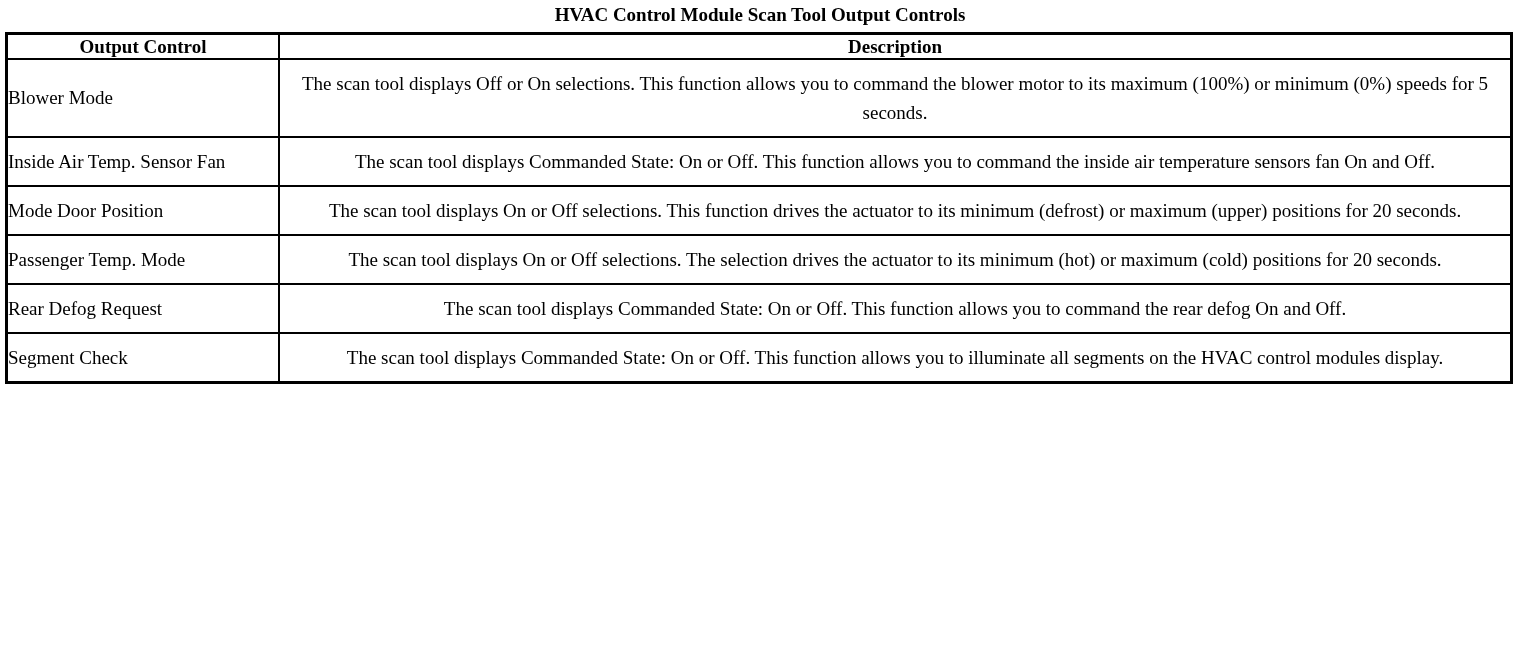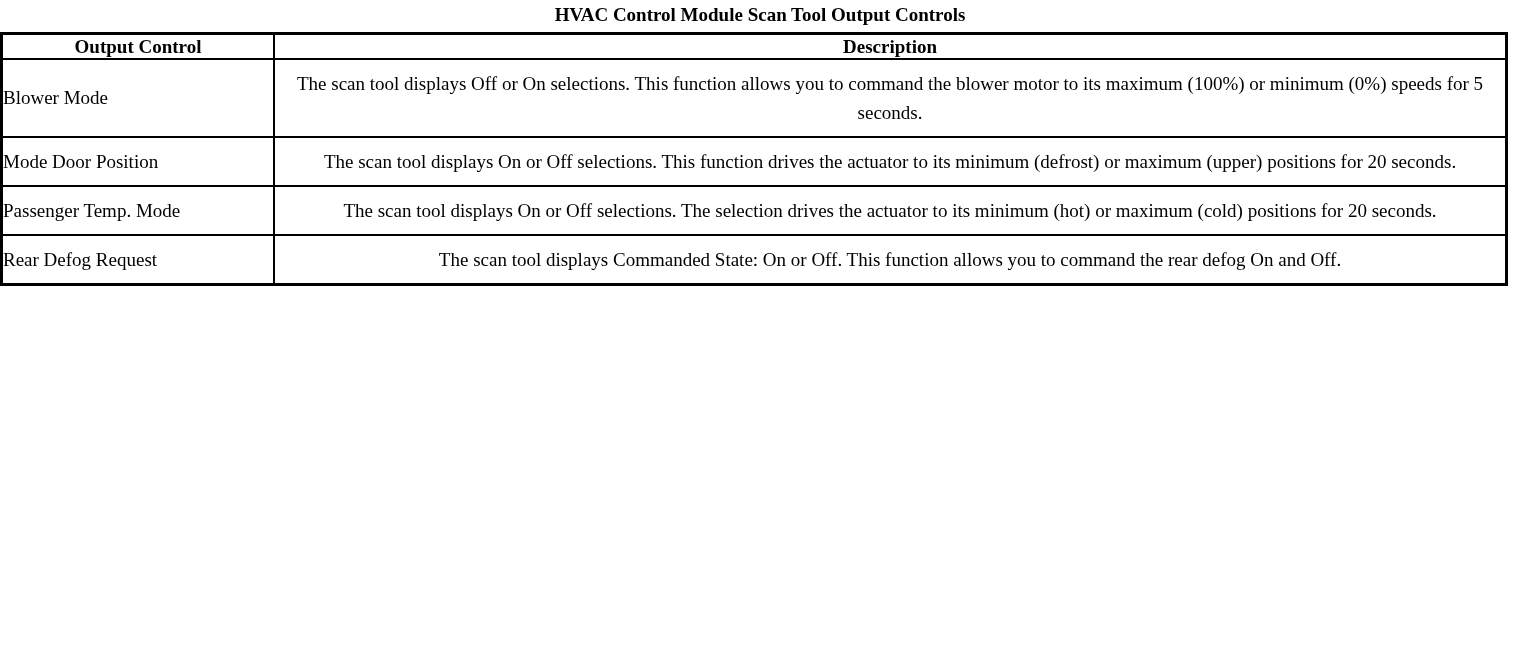--- a/index.html
+++ b/index.html
@@ -27,20 +27,21 @@
     font-weight: bold;
     line-height: 22px;
     letter-spacing: 0px;
     padding-top: 4px;
     padding-bottom: 6px;
     color: #000000;
   }
   table.spec {
     border-collapse: collapse;
     width: 1508px;
+    margin-left: 5px;
     table-layout: fixed;
     border: 3px solid #000000;
   }
   table.spec col.c1 { width: 272px; }
   table.spec col.c2 { width: 1230px; }
   table.spec th, table.spec td {
     border-left: 2px solid #000000;
     border-right: 2px solid #000000;
     border-top: 2px solid #000000;
     border-bottom: 2px solid #000000;
@@ -91,27 +92,35 @@
         <th class="hdr-cell">Output Control</th>
         <th class="hdr-cell">Description</th>
       </tr>
     </thead>
     <tbody>
       <tr class="row-tall">
         <td class="name-cell">Blower Mode</td>
         <td class="desc-cell">The scan tool displays Off or On selections. This function allows you to command the blower motor to its maximum (100%) or minimum (0%) speeds for 5 seconds.</td>
       </tr>
       <tr class="row-tall">
+        <td class="name-cell">Inside Air Temp. Sensor Fan</td>
+        <td class="desc-cell">The scan tool displays Commanded State: On or Off. This function allows you to command the inside air temperature sensors fan On and Off.</td>
+      </tr>
+      <tr class="row-tall">
         <td class="name-cell">Mode Door Position</td>
         <td class="desc-cell">The scan tool displays On or Off selections. This function drives the actuator to its minimum (defrost) or maximum (upper) positions for 20 seconds.</td>
       </tr>
       <tr class="row-tall">
         <td class="name-cell">Passenger Temp. Mode</td>
         <td class="desc-cell">The scan tool displays On or Off selections. The selection drives the actuator to its minimum (hot) or maximum (cold) positions for 20 seconds.</td>
       </tr>
       <tr class="row-tall">
         <td class="name-cell">Rear Defog Request</td>
         <td class="desc-cell">The scan tool displays Commanded State: On or Off. This function allows you to command the rear defog On and Off.</td>
       </tr>
+      <tr class="row-tall">
+        <td class="name-cell">Segment Check</td>
+        <td class="desc-cell">The scan tool displays Commanded State: On or Off. This function allows you to illuminate all segments on the HVAC control modules display.</td>
+      </tr>
     </tbody>
   </table>
 
 </div>
 
 </body></html>

